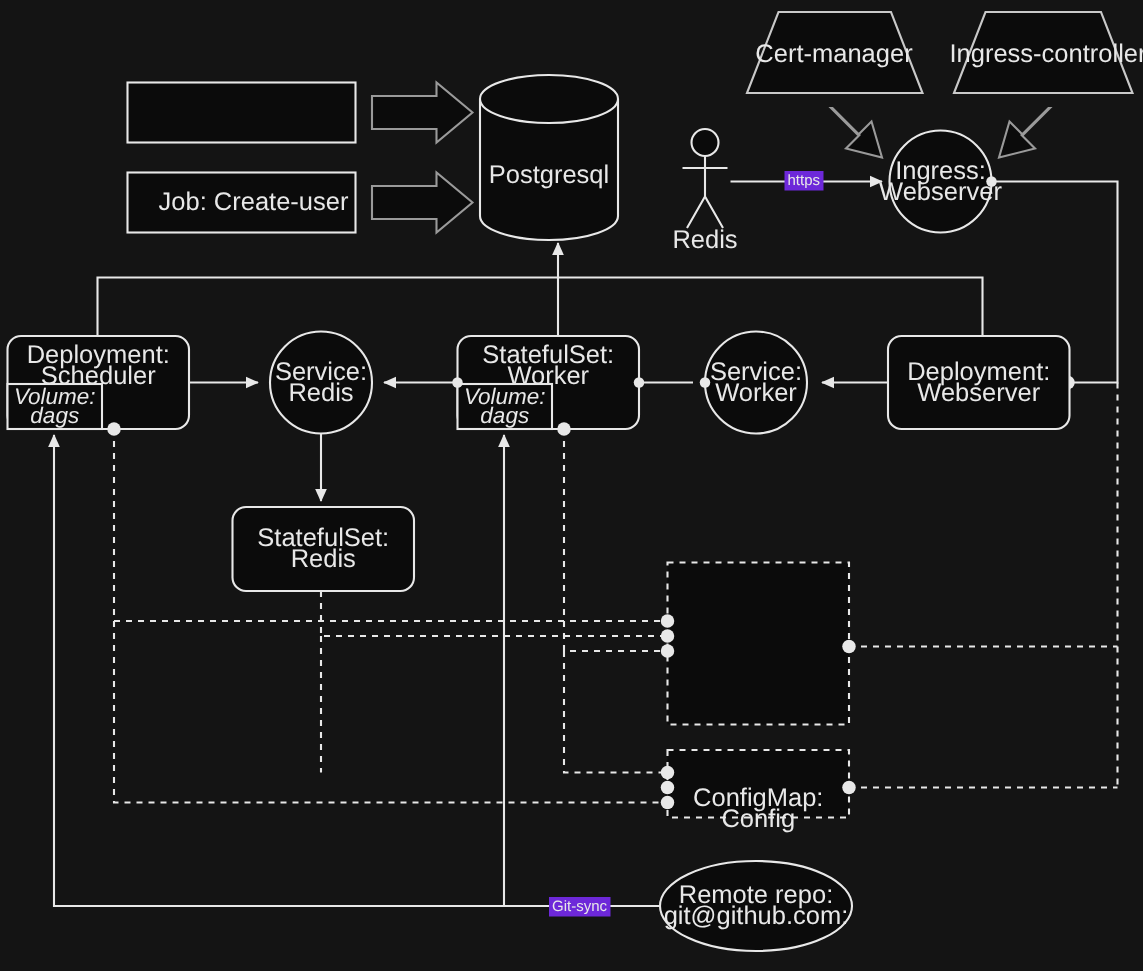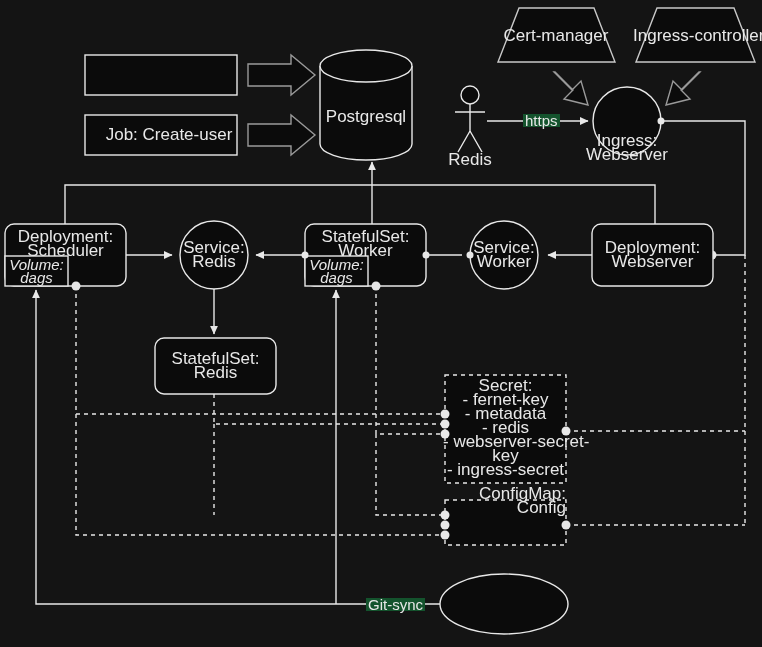--- a/index.html
+++ b/index.html
@@ -2,21 +2,21 @@
 <html><head>
 <meta charset="utf-8">
 <style>
   html,body{margin:0;padding:0;background:#141414;}
   #stage{position:relative;width:762px;height:647px;background:#141414;
          font-family:"Liberation Sans",sans-serif;overflow:hidden;}
   #svg{position:absolute;left:0;top:0;width:762px;height:647px;}
   .lbl{position:absolute;color:#e8e8e8;font-size:17px;line-height:14px;
        text-align:center;white-space:pre;pointer-events:none;}
   .lbl.sm{font-size:15px;font-style:italic;}
-  .edge-lbl{position:absolute;color:#e8e8e8;font-size:15px;background:#14532d;
+  .edge-lbl{position:absolute;color:#e8e8e8;font-size:10px;background:#6d28d9;
             padding:0 2px;line-height:13px;white-space:nowrap;}
 </style>
 </head>
 <body>
 
 <div id="stage">
 
   <svg id="svg" viewBox="0 0 762 647">
     <defs>
       <marker id="ah" markerWidth="9" markerHeight="9" refX="8" refY="4.5" orient="auto" markerUnits="userSpaceOnUse">
@@ -109,21 +109,21 @@
     </g>
   </svg>
 
   <div class="lbl" style="left:85px;top:128px;width:168px;">Job: Create-user</div>
   <div class="lbl" style="left:320px;top:110px;width:92px;">Postgresql</div>
 
   <div class="lbl" style="left:497px;top:29px;width:118px;">Cert-manager</div>
   <div class="lbl" style="left:633px;top:29px;width:122px;">Ingress-controller</div>
 
   <div class="lbl" style="left:440px;top:153px;width:60px;">Redis</div>
-  <div class="lbl" style="left:583px;top:107px;width:88px;margin-top:27px;">Ingress:
+  <div class="lbl" style="left:583px;top:107px;width:88px;">Ingress:
 Webserver</div>
   <div class="edge-lbl" style="left:523px;top:114px;">https</div>
 
   <div class="lbl" style="left:5px;top:230px;width:121px;">Deployment:
 Scheduler</div>
   <div class="lbl sm" style="left:5px;top:258px;width:63px;line-height:13px;">Volume:
 dags</div>
 
   <div class="lbl" style="left:170px;top:241px;width:88px;">Service:
 Redis</div>
@@ -134,25 +134,20 @@
 dags</div>
 
   <div class="lbl" style="left:460px;top:241px;width:88px;">Service:
 Worker</div>
   <div class="lbl" style="left:592px;top:241px;width:121px;">Deployment:
 Webserver</div>
 
   <div class="lbl" style="left:155px;top:352px;width:121px;">StatefulSet:
 Redis</div>
 
-  <div class="lbl" style="left:443px;top:379px;width:125px;">Secret:
-- fernet-key
-- metadata
-- redis
-- webserver-secret-
-key
-- ingress-secret</div>
-  <div class="lbl" style="left:445px;top:487px;width:121px;text-align:right;">ConfigMap:
+  <div class="lbl" style="left:445px;top:525px;width:121px;">ConfigMap:
 Config</div>
 
+  <div class="lbl" style="left:440px;top:590px;width:128px;">Remote repo:
+git@github.com:</div>
   <div class="edge-lbl" style="left:366px;top:598px;">Git-sync</div>
 
 </div>
 
 </body></html>

